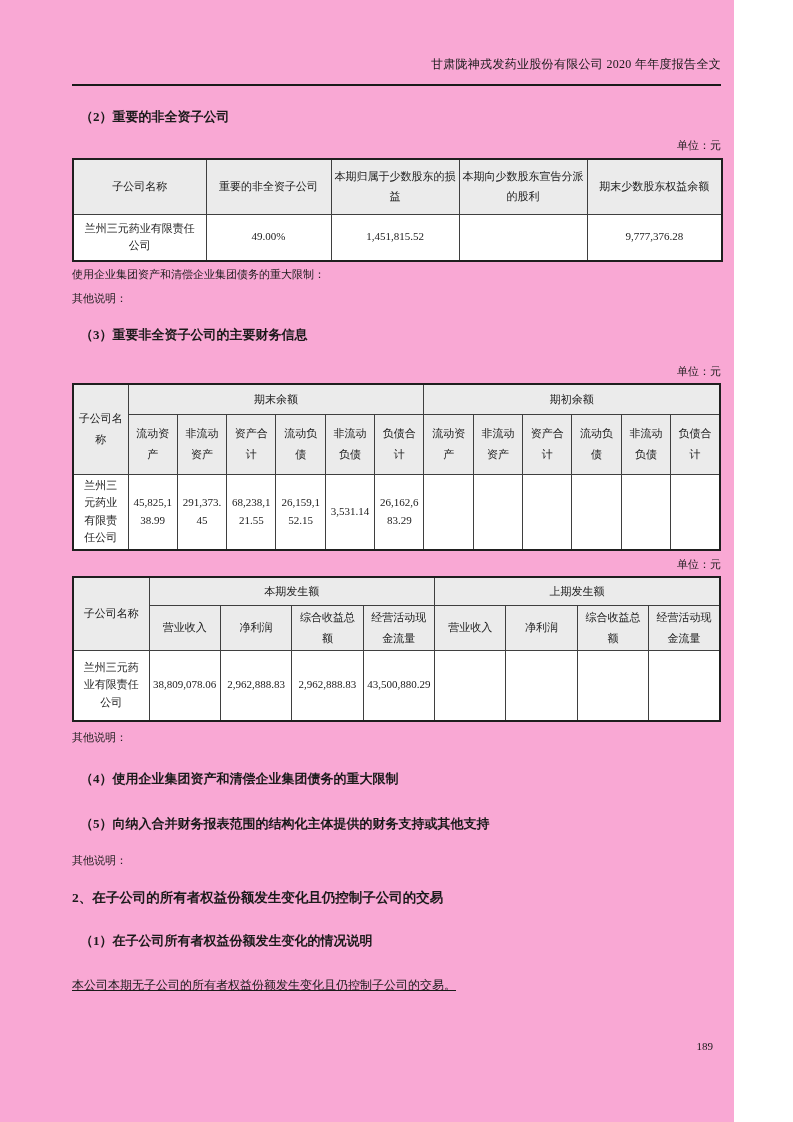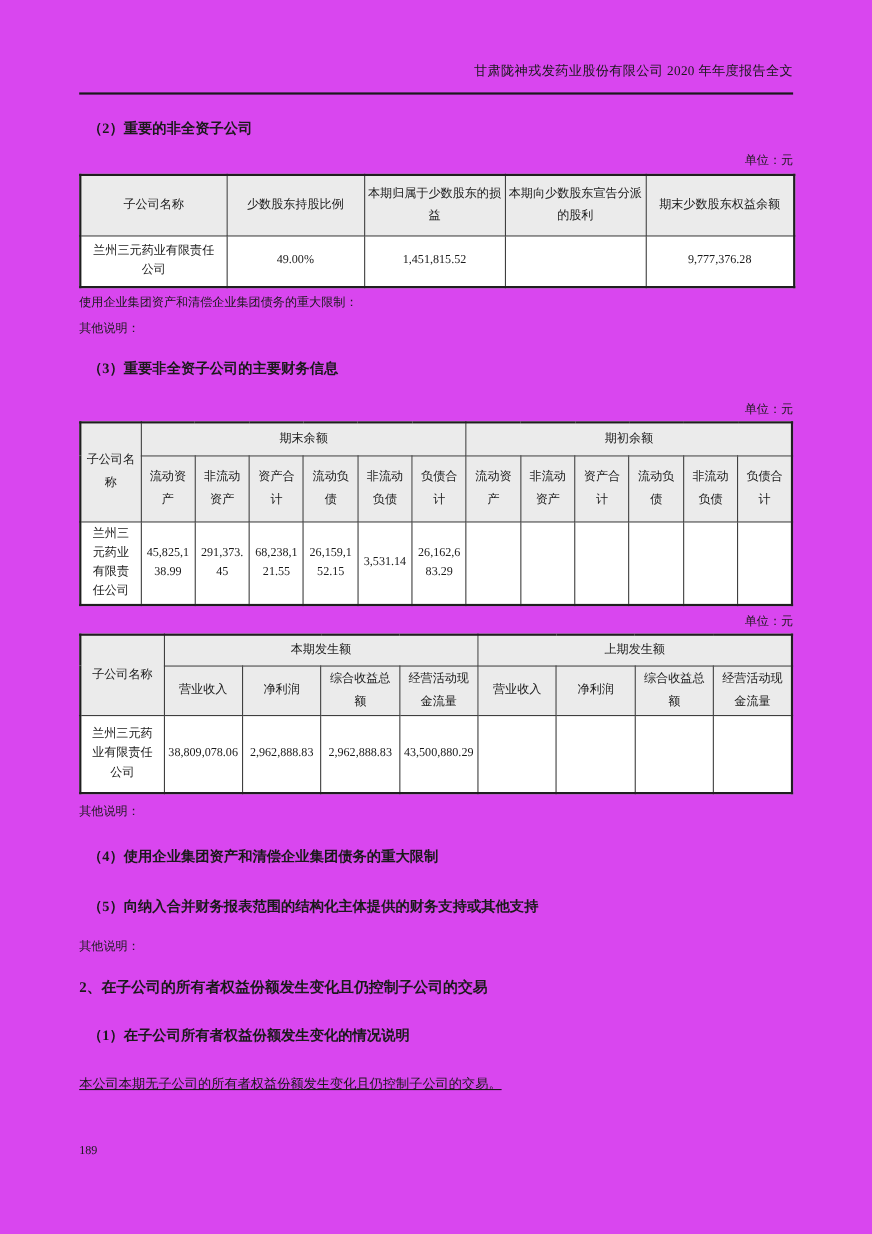--- a/index.html
+++ b/index.html
@@ -1,19 +1,19 @@
 <!DOCTYPE html>
 <html><head>
 <meta charset="utf-8">
 <style>
   html,body { margin:0; padding:0; background:#ffffff; }
   #page {
     position:relative;
-    width:793px; height:1122px;
-    background:#d946ef;
+    width:734px; height:1122px;
+    background:#f9a8d4;
     font-family:"Liberation Serif","DejaVu Serif",serif;
     color:#1a1a1a;
     overflow:hidden;
   }
   .abs { position:absolute; }
   .content-right { left:72px; width:649px; text-align:right; }
 
   #header-title { top:56px; font-size:12px; letter-spacing:0.3px; }
   #header-rule  { left:72px; top:84px; width:649px; height:2px; background:#1a1a1a; }
 
@@ -70,21 +70,21 @@
   #note2 { top:291px; }
   #note3 { top:730px; }
   #sec3-heading { top:326px; }
   #sec4-heading { top:770px; }
   #sec5-heading { top:815px; }
   #note4 { top:853px; }
   #sec2-heading { top:108px; }
   #h2-heading  { top:889px; }
   #h21-heading { left:80px; top:932px; font-size:13px; font-weight:bold; white-space:nowrap; }
   #body-text   { top:977px; font-size:12px;text-decoration:underline; }
-  #page-number { top:1040px; left:72px; width:641px; text-align:left; font-size:11px; }
+  #page-number { top:1040px; left:72px; width:641px; text-align:right; font-size:11px; }
 </style>
 </head>
 <body>
 
 <div id="page">
 
   <div id="header-title" class="abs content-right">甘肃陇神戎发药业股份有限公司 2020 年年度报告全文</div>
   <div id="header-rule" class="abs"></div>
 
   <div id="sec2-heading" class="abs sec-heading">（2）重要的非全资子公司</div>
@@ -94,21 +94,21 @@
     <colgroup>
         <col style="width:133px">
         <col style="width:125px">
         <col style="width:128px">
         <col style="width:128px">
         <col style="width:135px">
       </colgroup>
     <tbody>
         <tr style="height:55px">
       <th>子公司名称</th>
-      <th>少数股东持股比例</th>
+      <th>重要的非全资子公司</th>
       <th>本期归属于少数股东的损益</th>
       <th>本期向少数股东宣告分派的股利</th>
       <th>期末少数股东权益余额</th>
     </tr>
     <tr style="height:47px">
       <td class="name">兰州三元药业有限责任公司</td>
       <td class="num">49.00%</td>
       <td class="num">1,451,815.52</td>
       <td class="num"></td>
       <td class="num">9,777,376.28</td>

